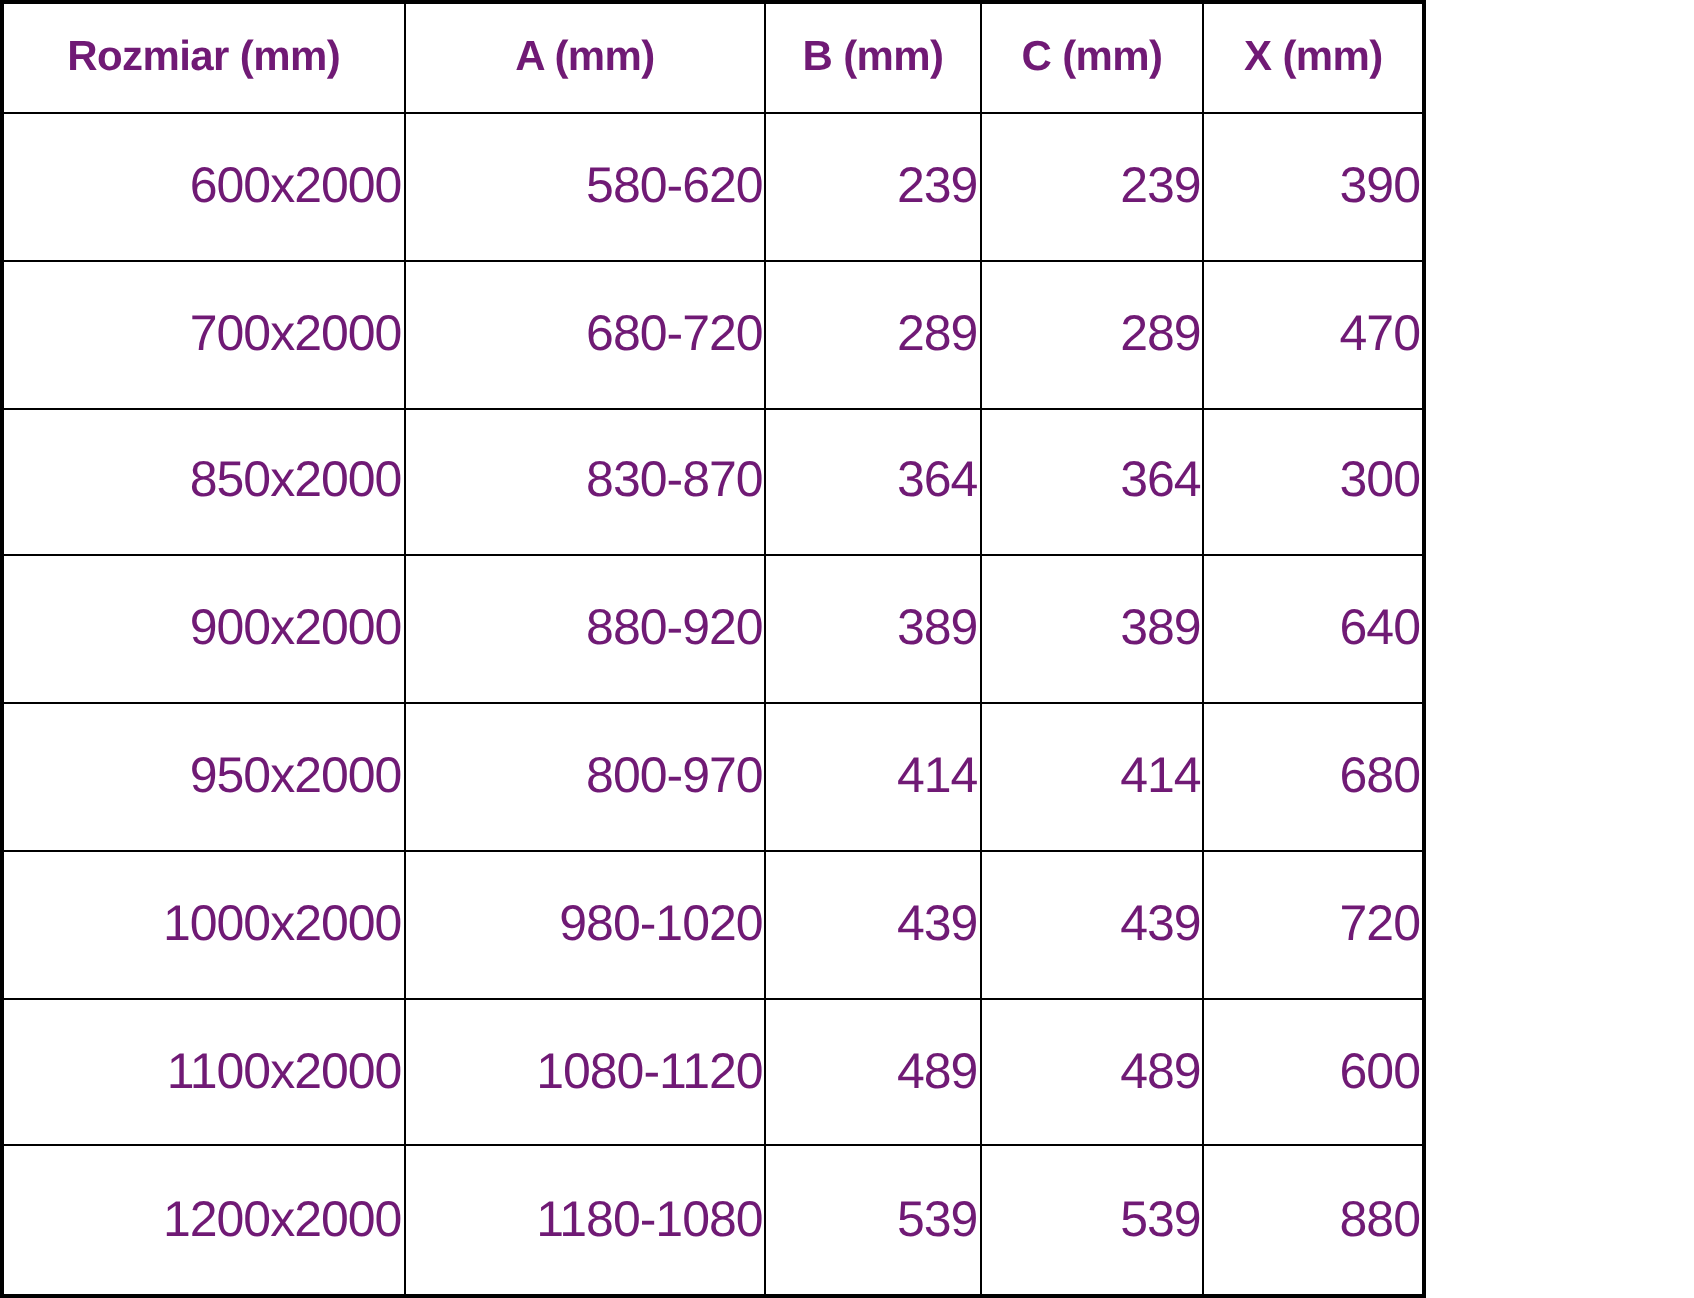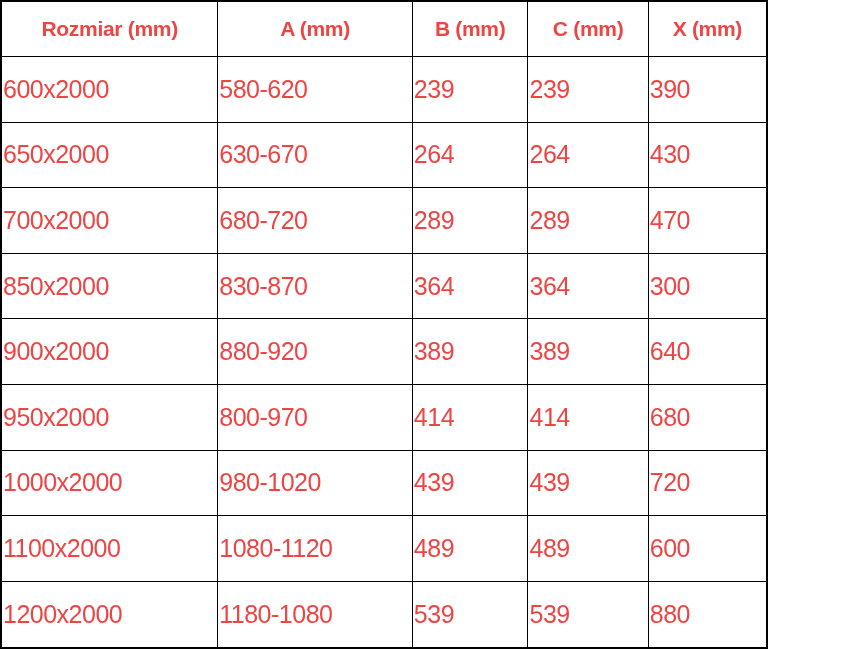--- a/index.html
+++ b/index.html
@@ -1,46 +1,46 @@
 <!DOCTYPE html>
 <html><head>
 <meta charset="utf-8">
 <style>
   html, body {
     margin: 0;
     padding: 0;
     background: #ffffff;
   }
   .size-table {
-    width: 768px;
+    width: 713px;
     height: 649px;
     border-collapse: collapse;
     table-layout: fixed;
     font-family: "Liberation Sans", sans-serif;
-    color: #ef4444;
+    color: #701a75;
     background: #ffffff;
   }
   .size-table, .size-table th, .size-table td {
     border: 1.5px solid #000000;
   }
   .size-table {
     border-width: 2.5px;
   }
   .size-table th {
     font-size: 21px;
     font-weight: bold;
     text-align: center;
     vertical-align: middle;
     height: 52px;
     letter-spacing: -0.3px;
   }
   .size-table td {
     font-size: 25px;
     font-weight: normal;
-    text-align: left;
+    text-align: right;
     vertical-align: middle;
     letter-spacing: -0.5px;
   }
   
   col.c-rozmiar { width: 28.3%; }
   col.c-a       { width: 25.4%; }
   col.c-b       { width: 15.1%; }
   col.c-c       { width: 15.7%; }
   col.c-x       { width: 15.5%; }
 </style>
@@ -64,27 +64,20 @@
       <th>X (mm)</th>
     </tr>
   </thead>
   <tbody>
     <tr>
       <td>600x2000</td>
       <td>580-620</td>
       <td>239</td>
       <td>239</td>
       <td>390</td>
-    </tr>
-    <tr>
-      <td>650x2000</td>
-      <td>630-670</td>
-      <td>264</td>
-      <td>264</td>
-      <td>430</td>
     </tr>
     <tr>
       <td>700x2000</td>
       <td>680-720</td>
       <td>289</td>
       <td>289</td>
       <td>470</td>
     </tr>
     <tr>
       <td>850x2000</td>

